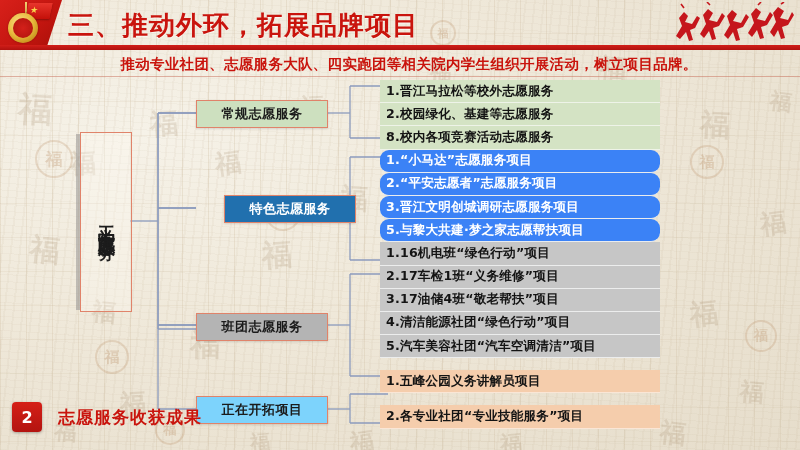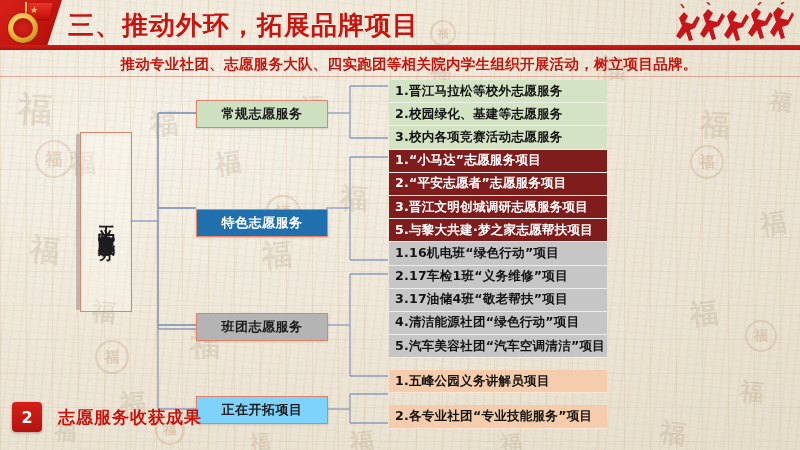--- a/index.html
+++ b/index.html
@@ -133,30 +133,30 @@
     font-size:13px;font-weight:700;color:#1b1b1b;letter-spacing:.5px;
     font-family:"DejaVu Sans","Liberation Sans",sans-serif;
     box-shadow:0 1px 2px rgba(0,0,0,.12);
   }
   .mid.green{background:#cde0bf;}
   .mid.blue{background:#2170ae;color:#fff;}
   .mid.gray{background:#b4b4b4;}
   .mid.orange{background:#7dd3fc;}
 
   
-  .rows{position:absolute;left:389px;top:80px;width:218px;}
+  .rows{position:absolute;left:380px;top:80px;width:280px;}
   .row{
     height:23.2px;display:flex;align-items:center;
     padding-left:6px;box-sizing:border-box;
     font-size:12.6px;font-weight:700;color:#141414;
     letter-spacing:.2px;white-space:nowrap;
     font-family:"DejaVu Sans","Liberation Sans",sans-serif;
   }
   .row.green{background:#d4e3c4;border-bottom:1px solid #eef3e8;}
-  .row.blue{background:#7f1d1d;color:#fff;border-bottom:1px solid #e9ecef;}
+  .row.blue{background:#3b82f6;color:#fff;border-bottom:1px solid #e9ecef;border-radius:9px;}
   .row.gray{background:#c6c6c6;border-bottom:1px solid #eceded;}
   .row.orange{background:#f5cdac;border-bottom:1px solid #fae6d6;margin-top:12px;}
 
   
   .conn{position:absolute;left:0;top:0;width:800px;height:450px;pointer-events:none;}
 
   
   .foot-badge{
     position:absolute;left:12px;top:402px;width:30px;height:30px;
     background:linear-gradient(180deg,#d51f17,#b31410);
@@ -269,34 +269,34 @@
     </g>
   </svg>
 
   <div class="root">
     <div class="root-txt">工学院志愿服务</div>
   </div>
 
   <div class="mid green" style="top:100px;">
       <span>常规志愿服务</span>
     </div>
-  <div class="mid blue" style="top:209px;">
+  <div class="mid blue" style="top:195px;margin-left:28px;">
       <span>特色志愿服务</span>
     </div>
   <div class="mid gray" style="top:313px;">
       <span>班团志愿服务</span>
     </div>
   <div class="mid orange" style="top:396px;">
       <span>正在开拓项目</span>
     </div>
 
   <div class="rows" id="rows">
       <div class="row green">1.晋江马拉松等校外志愿服务</div>
       <div class="row green">2.校园绿化、基建等志愿服务</div>
-      <div class="row green">3.校内各项竞赛活动志愿服务</div>
+      <div class="row green">8.校内各项竞赛活动志愿服务</div>
       <div class="row blue">1.“小马达”志愿服务项目</div>
       <div class="row blue">2.“平安志愿者”志愿服务项目</div>
       <div class="row blue">3.晋江文明创城调研志愿服务项目</div>
       <div class="row blue">5.与黎大共建·梦之家志愿帮扶项目</div>
       <div class="row gray">1.16机电班“绿色行动”项目</div>
       <div class="row gray">2.17车检1班“义务维修”项目</div>
       <div class="row gray">3.17油储4班“敬老帮扶”项目</div>
       <div class="row gray">4.清洁能源社团“绿色行动”项目</div>
       <div class="row gray">5.汽车美容社团“汽车空调清洁”项目</div>
       <div class="row orange">1.五峰公园义务讲解员项目</div>

